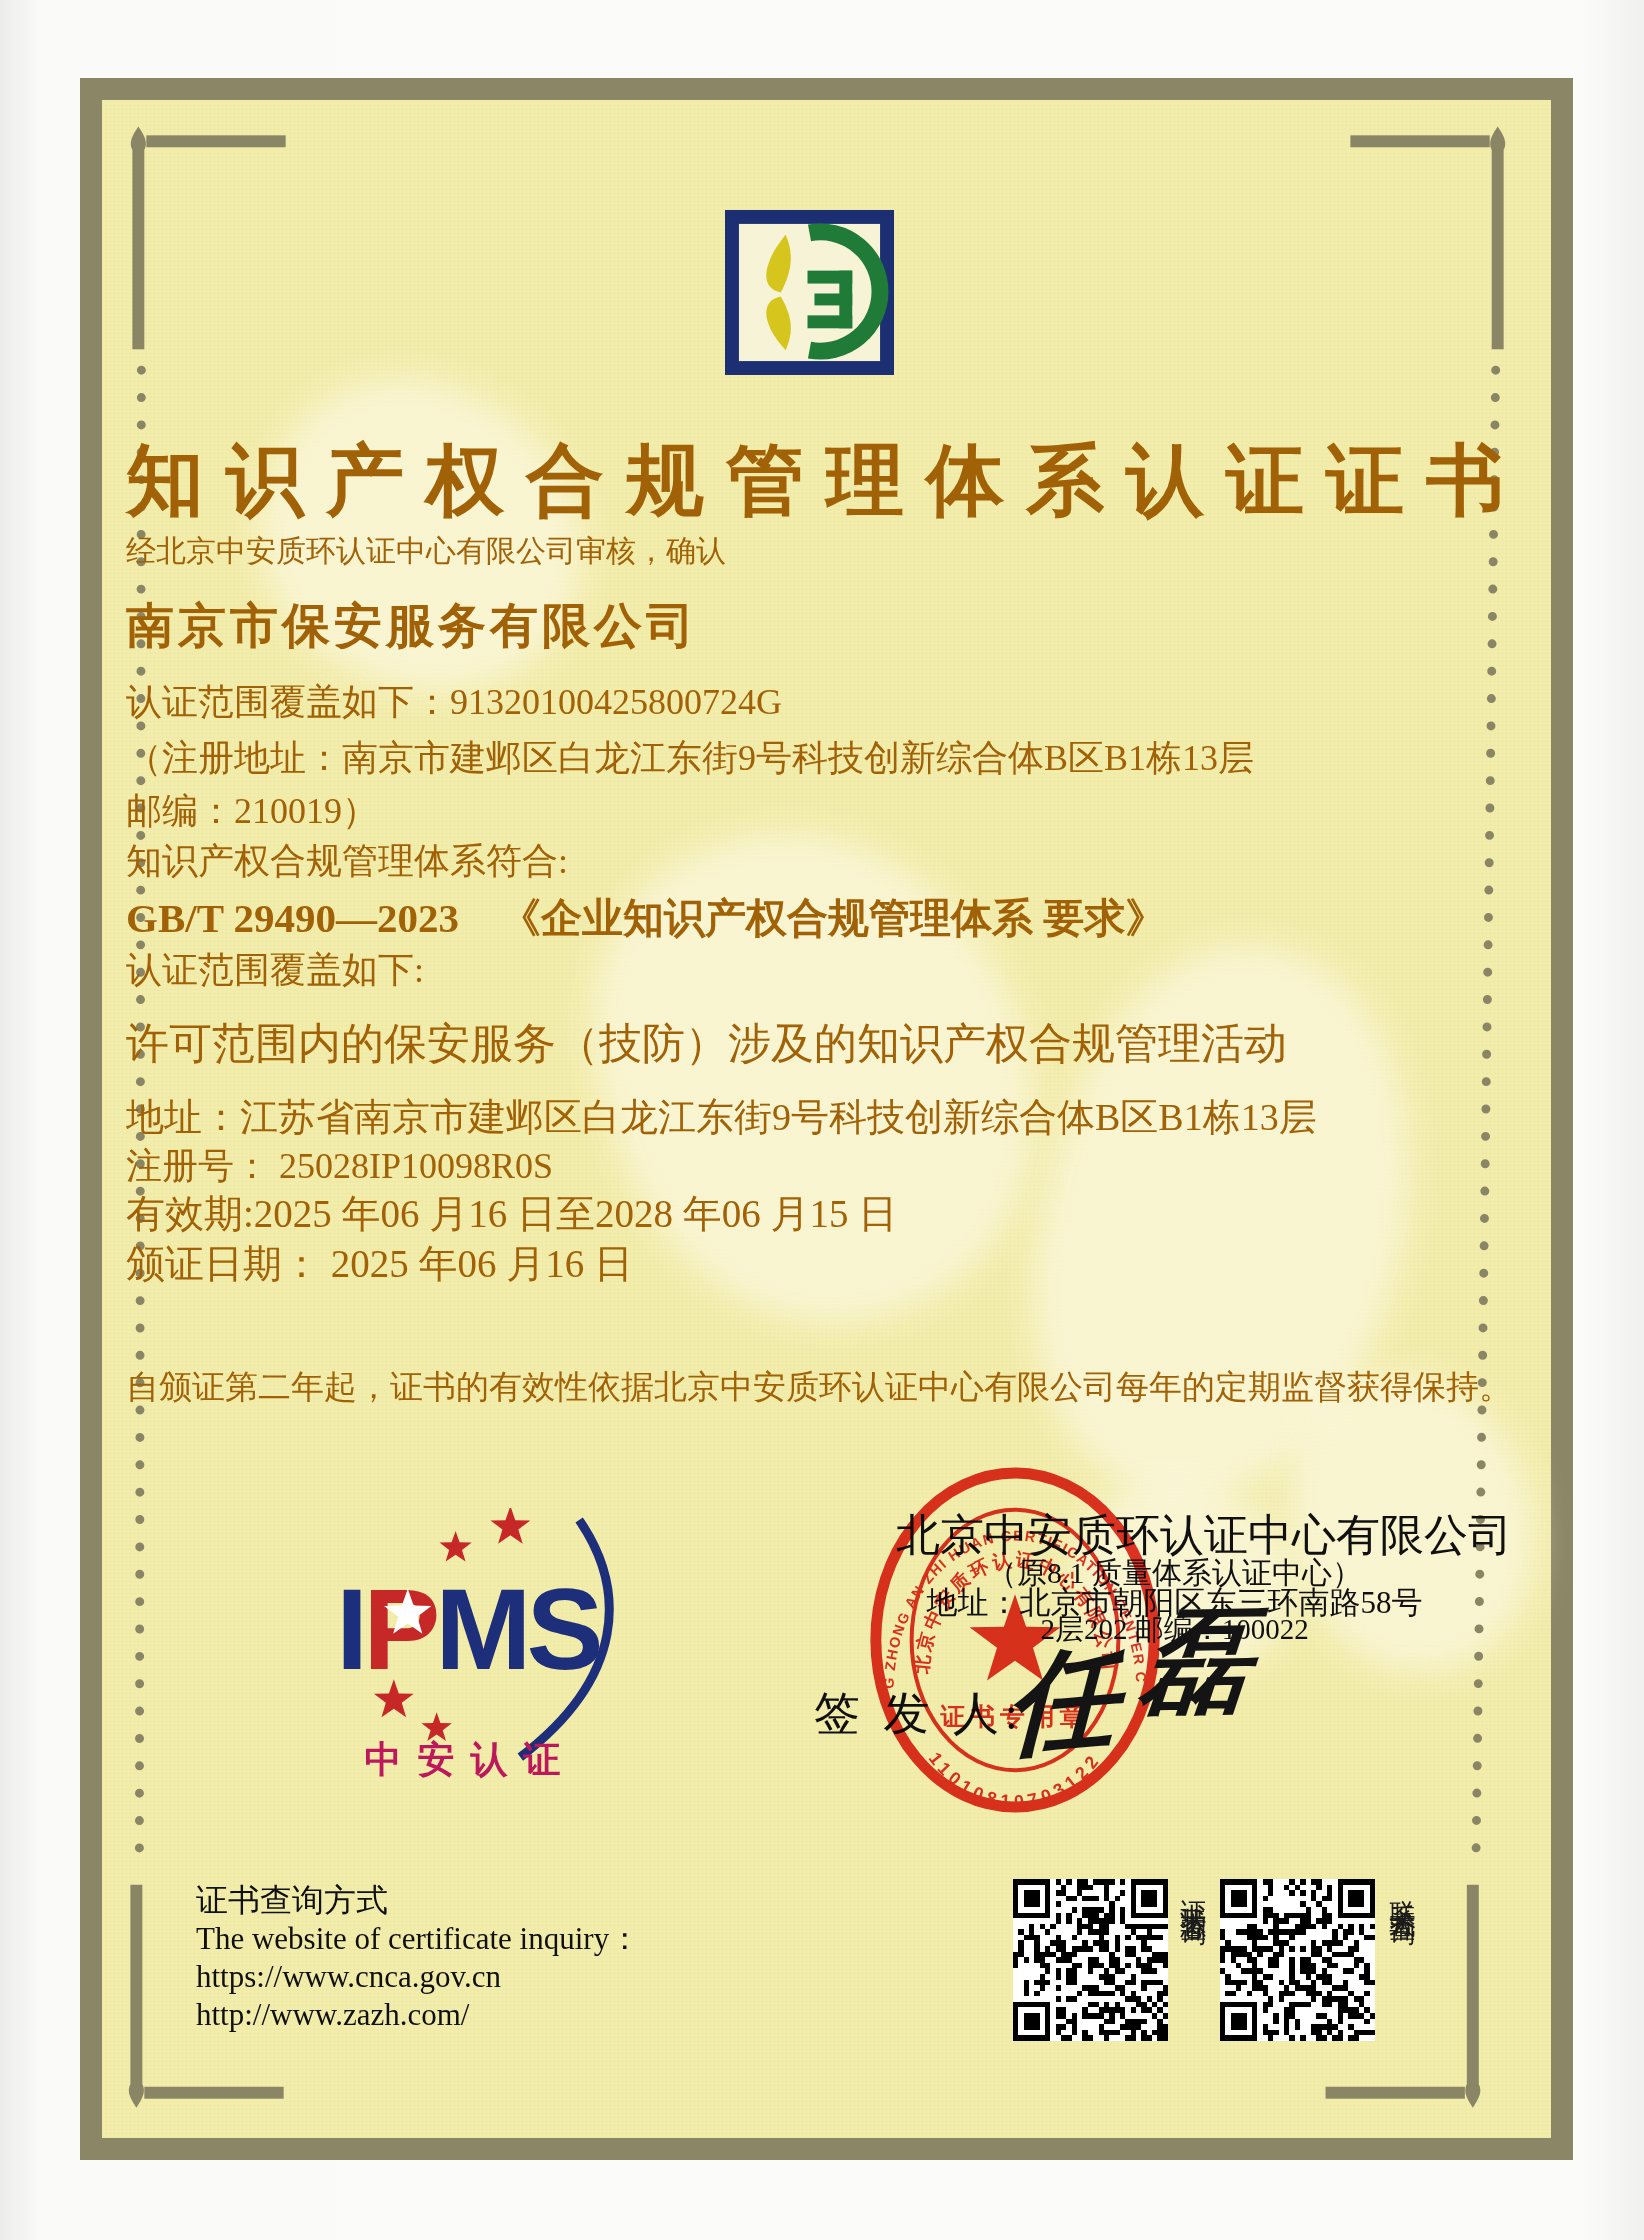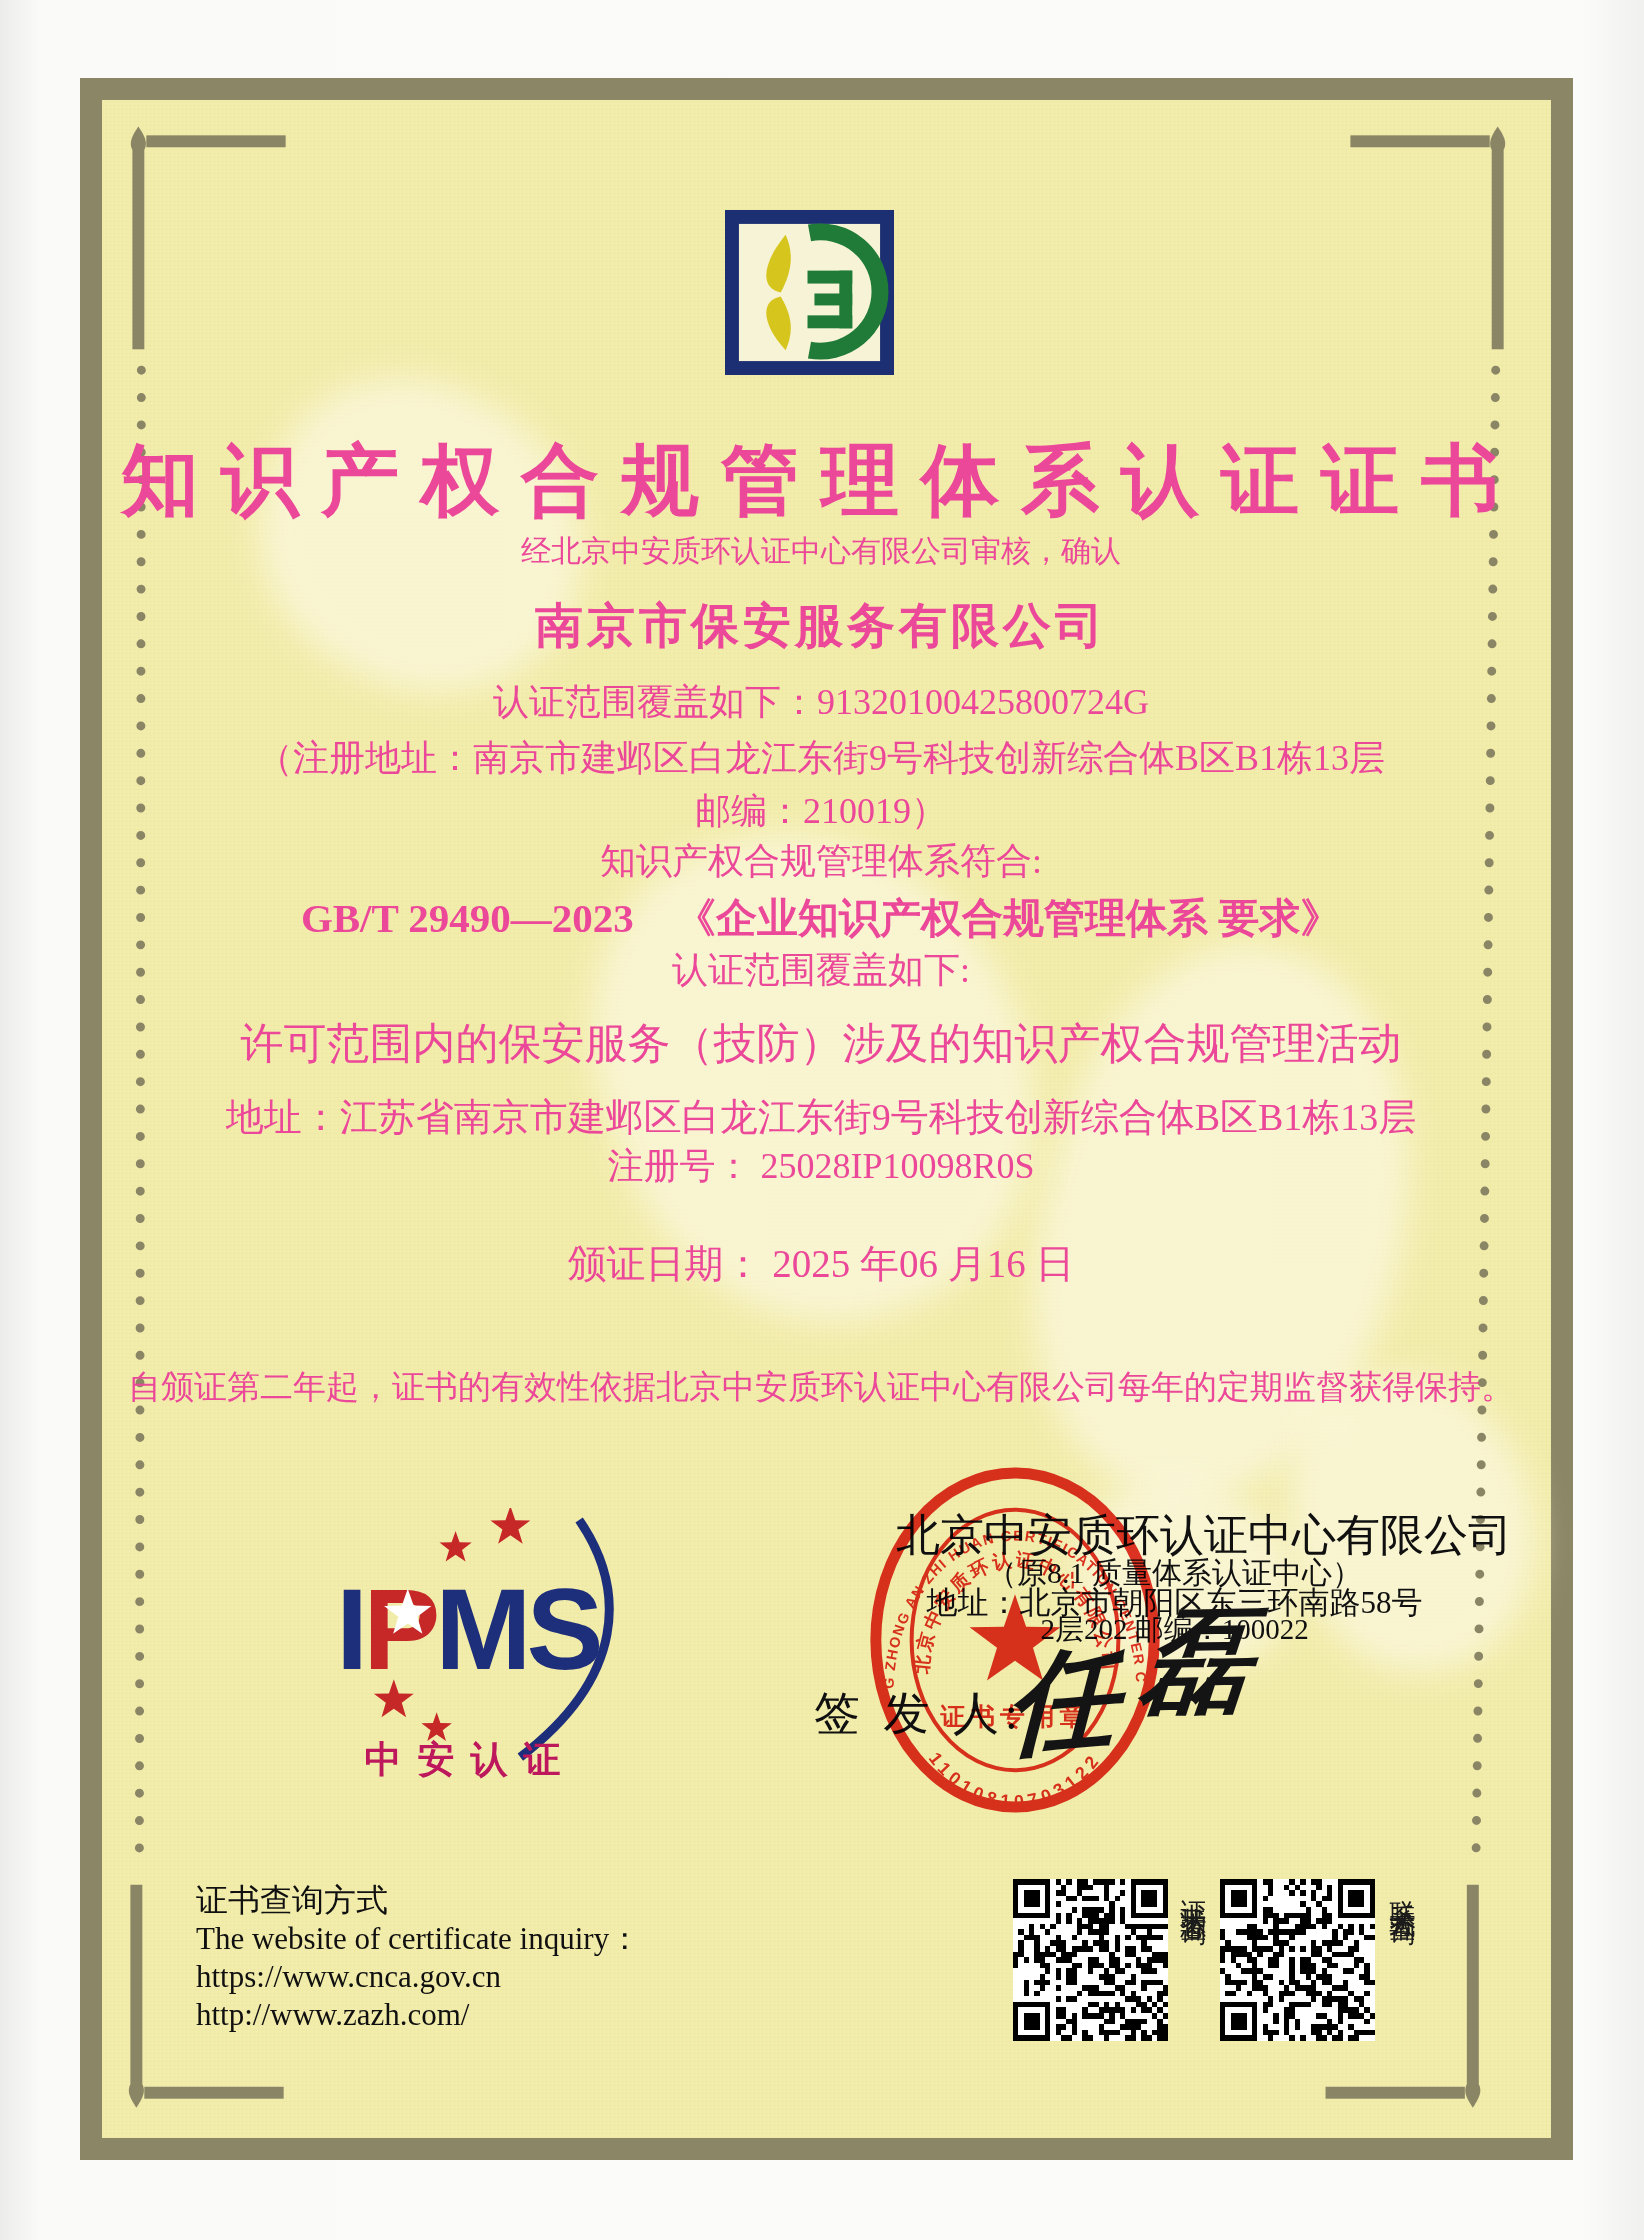--- a/index.html
+++ b/index.html
@@ -14,22 +14,22 @@
   .page{position:absolute;left:0;top:0;width:1645px;height:2241px;}
   .frame{
     position:absolute;left:80px;top:78px;width:1493px;height:2082px;
     box-sizing:border-box;border:22px solid #8b8766;background:#f3edac;
     background-image:
       repeating-linear-gradient(0deg, rgba(120,110,40,0.025) 0 1px, transparent 1px 4px),
       repeating-linear-gradient(90deg, rgba(120,110,40,0.02) 0 1px, transparent 1px 4px);
   }
   .wm{position:absolute;background:rgba(253,250,232,0.62);filter:blur(16px);
       border-radius:45% 55% 50% 50%;pointer-events:none;}
-  .cline{position:absolute;left:108px;width:1426px;text-align:center;line-height:1.18;
-         white-space:nowrap;color:#ec4899;}
+  .cline{position:absolute;left:126px;width:1426px;line-height:1.18;
+         white-space:nowrap;color:#a16207;}
   .b{font-weight:bold;}
   .issuer-line{position:absolute;left:896px;width:557px;text-align:center;white-space:nowrap;}
   .deco{position:absolute;left:0;top:0;z-index:1;}
   .content{z-index:2;}
   .seal-wrap{position:absolute;left:851px;top:1451px;width:328px;height:378px;
              z-index:3;mix-blend-mode:multiply;opacity:.93;}
   .signature{
     position:absolute;left:1007px;top:1620px;z-index:4;
     font-size:111px;font-weight:bold;font-style:italic;
     font-family:"DejaVu Serif","Liberation Serif",serif;
@@ -129,20 +129,21 @@
   </div>
 
   <div class="cline content" style="top:949px;font-size:36px;">认证范围覆盖如下:</div>
 
   <div class="cline content" style="top:1019px;font-size:43px;">许可范围内的保安服务（技防）涉及的知识产权合规管理活动</div>
 
   <div class="cline content" style="top:1095px;font-size:38px;">地址：江苏省南京市建邺区白龙江东街9号科技创新综合体B区B1栋13层</div>
 
   <div class="cline content" style="top:1145px;font-size:36px;">注册号： 25028IP10098R0S</div>
 
+  <div class="cline content" style="top:1191px;font-size:39px;">有效期:2025 年06 月16 日至2028 年06 月15 日</div>
 
   <div class="cline content" style="top:1241px;font-size:39px;">颁证日期： 2025 年06 月16 日</div>
 
   <div class="cline content" style="top:1368px;font-size:33px;">自颁证第二年起，证书的有效性依据北京中安质环认证中心有限公司每年的定期监督获得保持。</div>
 
   <div class="issuer-line content" style="top:1506px;font-size:44px;">北京中安质环认证中心有限公司</div>
   <div class="issuer-line content" style="top:1553px;font-size:30px;">（原8.1 质量体系认证中心）</div>
   <div class="issuer-line content" style="top:1582px;font-size:31px;">地址：北京市朝阳区东三环南路58号</div>
   <div class="issuer-line content" style="top:1610px;font-size:29px;">2层202 邮编：100022</div>
 

